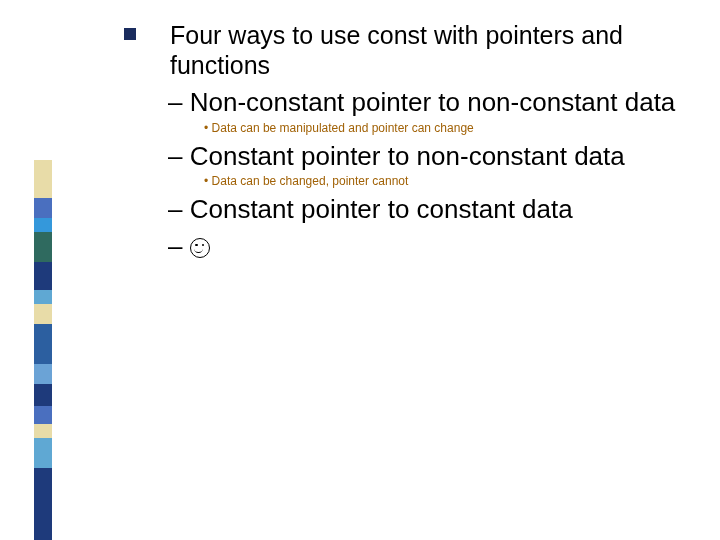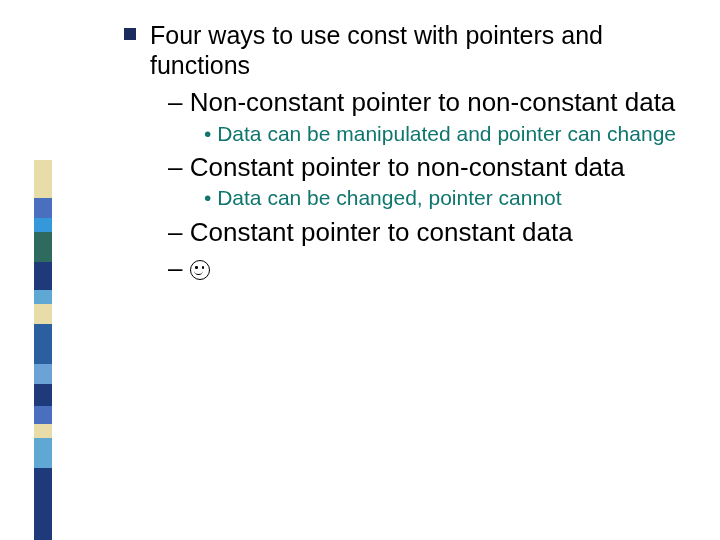--- a/index.html
+++ b/index.html
@@ -49,20 +49,21 @@
     font-size: 36px;
     line-height: 1.15;
     color: #000;
     font-weight: normal;
     margin-bottom: 26px;
   }
   .lvl1 {
     display: flex;
     margin-left: 26px;
     margin-bottom: 6px;
+    gap: 20px;
   }
   .lvl1 .bullet {
     width: 12px; height: 12px;
     background: #1a2c5e;
     margin-top: 8px;
     margin-right: 14px;
     flex-shrink: 0;
   }
   .lvl1 .text {
     font-size: 25px;
@@ -74,23 +75,23 @@
     font-size: 26px;
     line-height: 1.25;
     color: #000;
     margin-top: 4px;
   }
   .lvl2::before {
     content: "– ";
   }
   .lvl3 {
     margin-left: 106px;
-    font-size: 21px;
+    font-size: 12px;
     line-height: 1.25;
-    color: #0f766e;
+    color: #a16207;
     margin-top: 2px;
   }
   .lvl3::before {
     content: "•  ";
   }
   .smiley {
     display: inline-block;
     width: 18px; height: 18px;
     border: 1.5px solid #000;
     border-radius: 50%;

